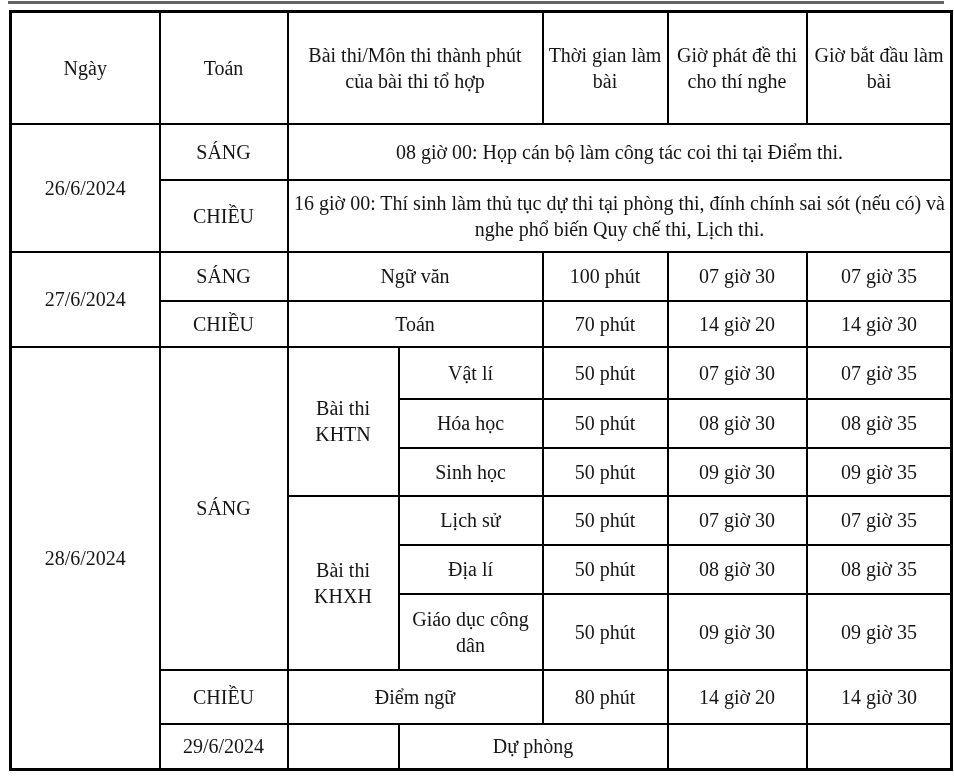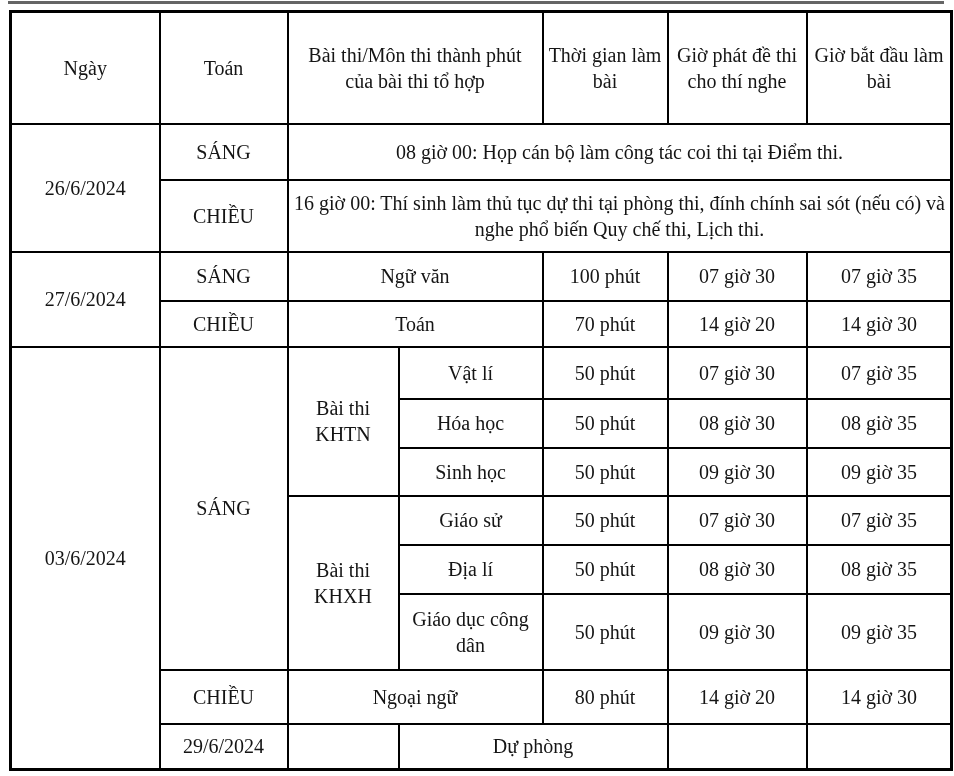--- a/index.html
+++ b/index.html
@@ -100,21 +100,21 @@
     </tr>
     <tr style="height:46px">
       <td>CHIỀU</td>
       <td colspan="2">Toán</td>
       <td>70 phút</td>
       <td class="time">14 giờ 20</td>
       <td class="time">14 giờ 30</td>
     </tr>
 
     <tr style="height:52px">
-      <td rowspan="8">03/6/2024</td>
+      <td rowspan="8">28/6/2024</td>
       <td rowspan="6">SÁNG</td>
       <td rowspan="3">Bài thi KHTN</td>
       <td>Vật lí</td>
       <td>50 phút</td>
       <td class="time">07 giờ 30</td>
       <td class="time">07 giờ 35</td>
     </tr>
     <tr style="height:49px">
       <td>Hóa học</td>
       <td>50 phút</td>
@@ -123,41 +123,41 @@
     </tr>
     <tr style="height:48px">
       <td>Sinh học</td>
       <td>50 phút</td>
       <td class="time">09 giờ 30</td>
       <td class="time">09 giờ 35</td>
     </tr>
 
     <tr style="height:49px">
       <td rowspan="3">Bài thi KHXH</td>
-      <td>Giáo sử</td>
+      <td>Lịch sử</td>
       <td>50 phút</td>
       <td class="time">07 giờ 30</td>
       <td class="time">07 giờ 35</td>
     </tr>
     <tr style="height:49px">
       <td>Địa lí</td>
       <td>50 phút</td>
       <td class="time">08 giờ 30</td>
       <td class="time">08 giờ 35</td>
     </tr>
     <tr style="height:76px">
       <td>Giáo dục công dân</td>
       <td>50 phút</td>
       <td class="time">09 giờ 30</td>
       <td class="time">09 giờ 35</td>
     </tr>
 
     <tr style="height:54px">
       <td>CHIỀU</td>
-      <td colspan="2">Ngoại ngữ</td>
+      <td colspan="2">Điểm ngữ</td>
       <td>80 phút</td>
       <td class="time">14 giờ 20</td>
       <td class="time">14 giờ 30</td>
     </tr>
 
     <tr style="height:46px">
       <td>29/6/2024</td>
       <td></td>
       <td colspan="2">Dự phòng</td>
       <td></td>

